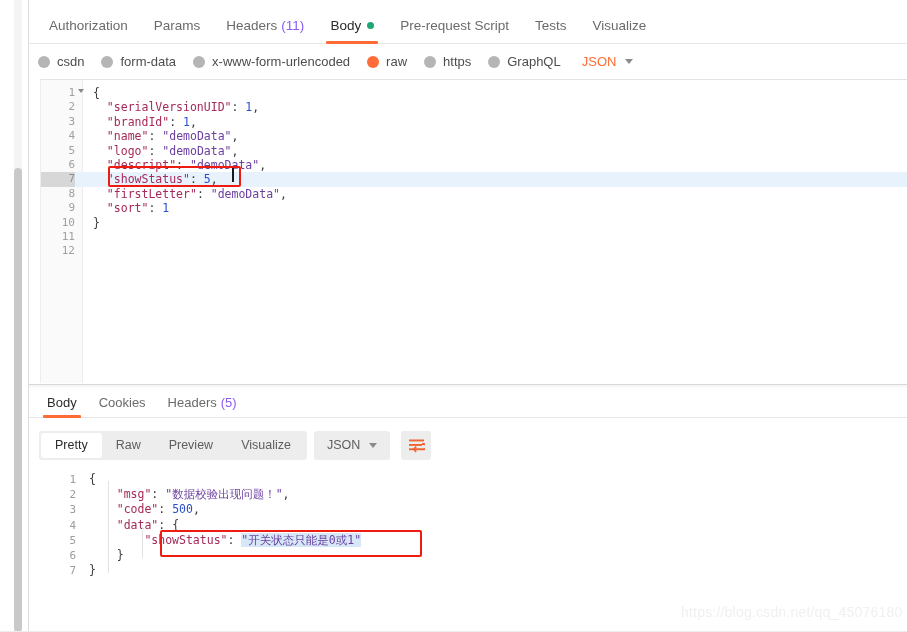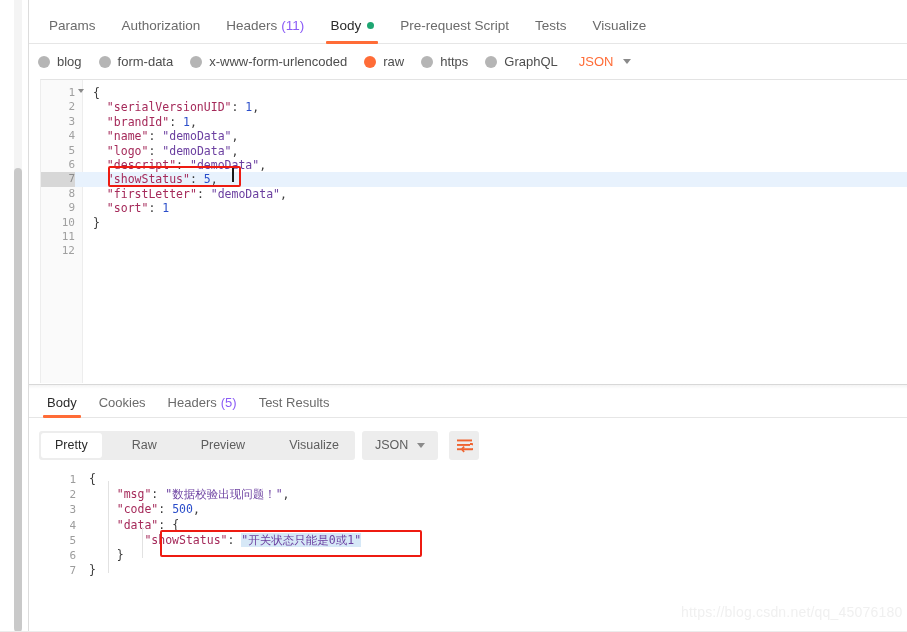--- a/index.html
+++ b/index.html
@@ -138,21 +138,21 @@
     background: #ff6c37; border-radius: 1px;
   }
 
   
   .resp-toolbar {
     position: absolute; left: 0; top: 424px; width: 878px; height: 42px;
     display: flex; align-items: center; padding-left: 10px;
   }
   .seg-group {
     display: flex; align-items: center; height: 29px;
-    background: #ededed; border-radius: 3px; padding: 0 2px; gap: 16px;
+    background: #ededed; border-radius: 3px; padding: 0 2px;
   }
   .seg {
     height: 25px; display: flex; align-items: center; padding: 0 14px;
     font-size: 12.5px; color: #5e5e5e; border-radius: 3px; cursor: pointer; white-space: nowrap;
   }
   .seg.active { background: #ffffff; color: #2b2b2b; }
   .fmt-select {
     display: flex; align-items: center; height: 29px; margin-left: 7px;
     background: #ededed; border-radius: 3px; padding: 0 13px; cursor: pointer;
   }
@@ -207,24 +207,24 @@
   <div class="outer-left-gap"></div>
   <div class="outer-scroll-track"></div>
   <div class="outer-scroll-thumb"></div>
   <div class="outer-right-gap"></div>
   <div class="panel-left-border"></div>
 
   <div class="content">
 
     <div class="req-tabs">
       <div class="req-tab">
+        <span>Authorization</span>
+      </div>
+      <div class="req-tab">
         <span>Params</span>
-      </div>
-      <div class="req-tab">
-        <span>Authorization</span>
       </div>
       <div class="req-tab">
         <span>Headers</span>
         <span class="count-green">(11)</span>
       </div>
       <div class="req-tab active">
         <span>Body</span>
         <span class="green-dot"></span>
         <span class="underline"></span>
       </div>
@@ -235,21 +235,21 @@
         <span>Tests</span>
       </div>
       <div class="req-tab">
         <span>Visualize</span>
       </div>
     </div>
 
     <div class="body-type-row">
       <div class="radio-item">
         <span class="radio-dot"></span>
-        <span class="radio-label">blog</span>
+        <span class="radio-label">csdn</span>
       </div>
       <div class="radio-item">
         <span class="radio-dot"></span>
         <span class="radio-label">form-data</span>
       </div>
       <div class="radio-item">
         <span class="radio-dot"></span>
         <span class="radio-label">x-www-form-urlencoded</span>
       </div>
       <div class="radio-item selected">
@@ -349,23 +349,20 @@
       <div class="resp-tab active">
         <span>Body</span>
         <span class="underline"></span>
       </div>
       <div class="resp-tab">
         <span>Cookies</span>
       </div>
       <div class="resp-tab">
         <span>Headers</span>
         <span class="count-green">(5)</span>
-      </div>
-      <div class="resp-tab">
-        <span>Test Results</span>
       </div>
     </div>
 
     <div class="resp-toolbar">
       <div class="seg-group">
         <div class="seg active">
           <span>Pretty</span>
         </div>
         <div class="seg">
           <span>Raw</span>

